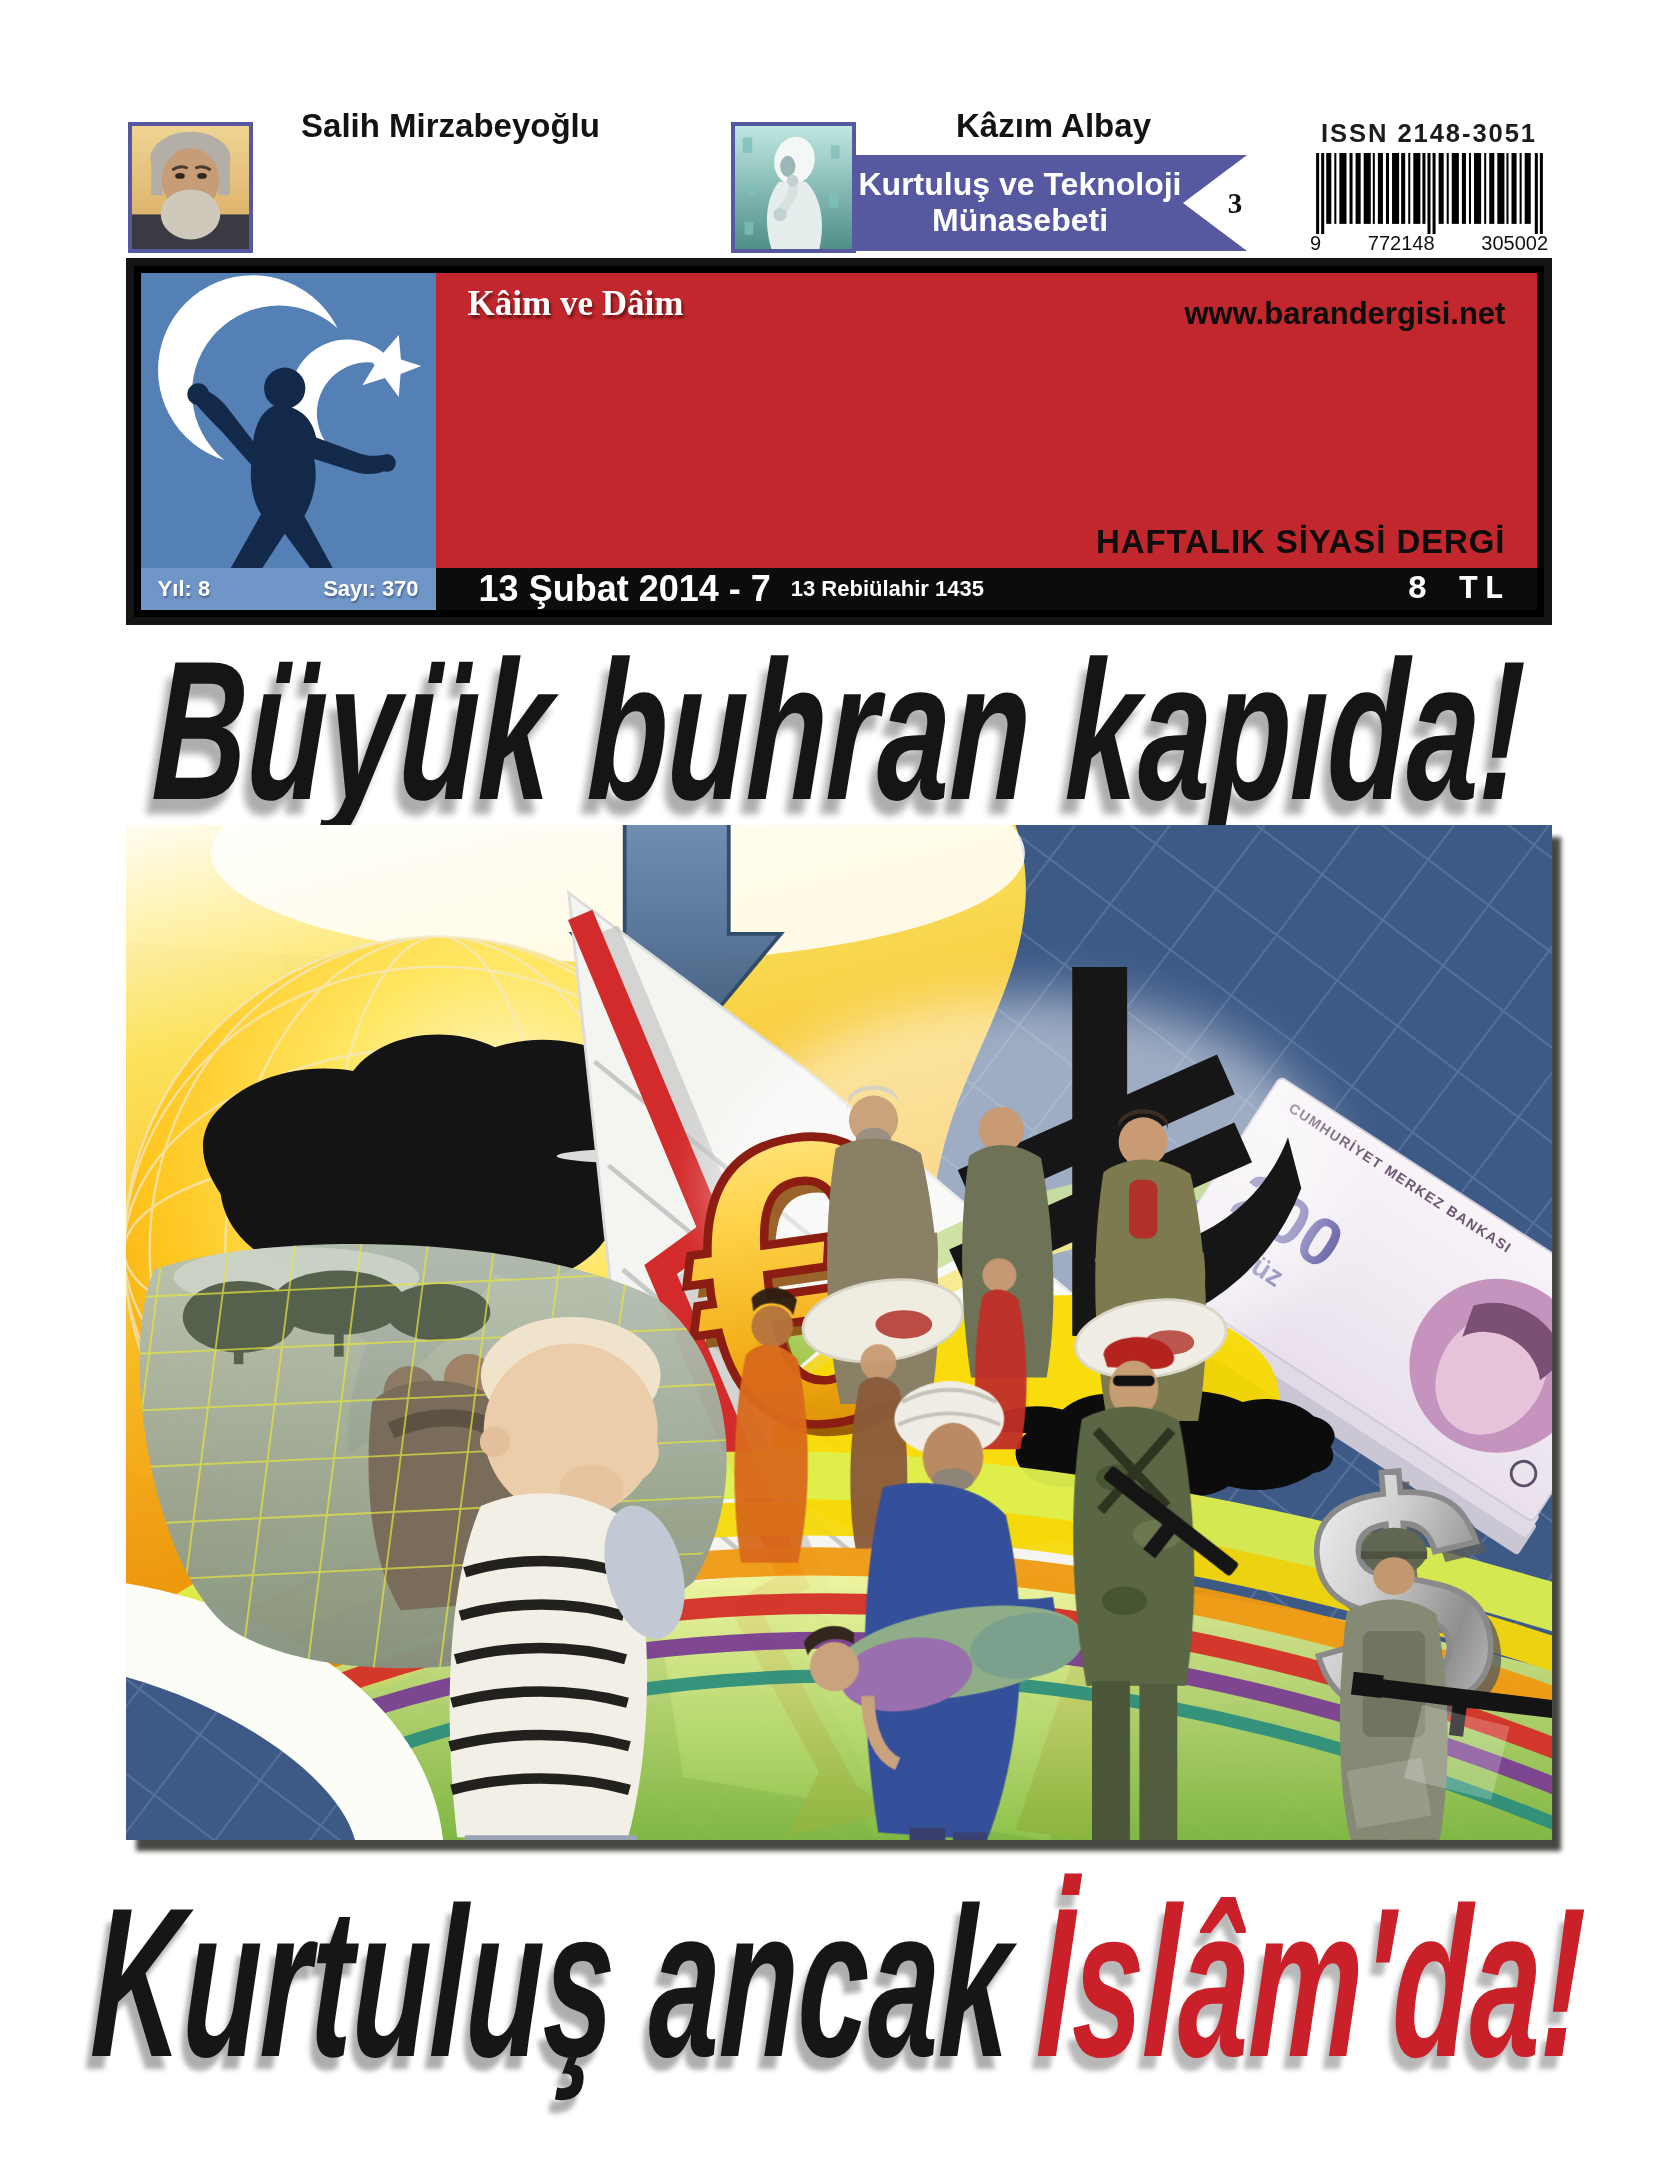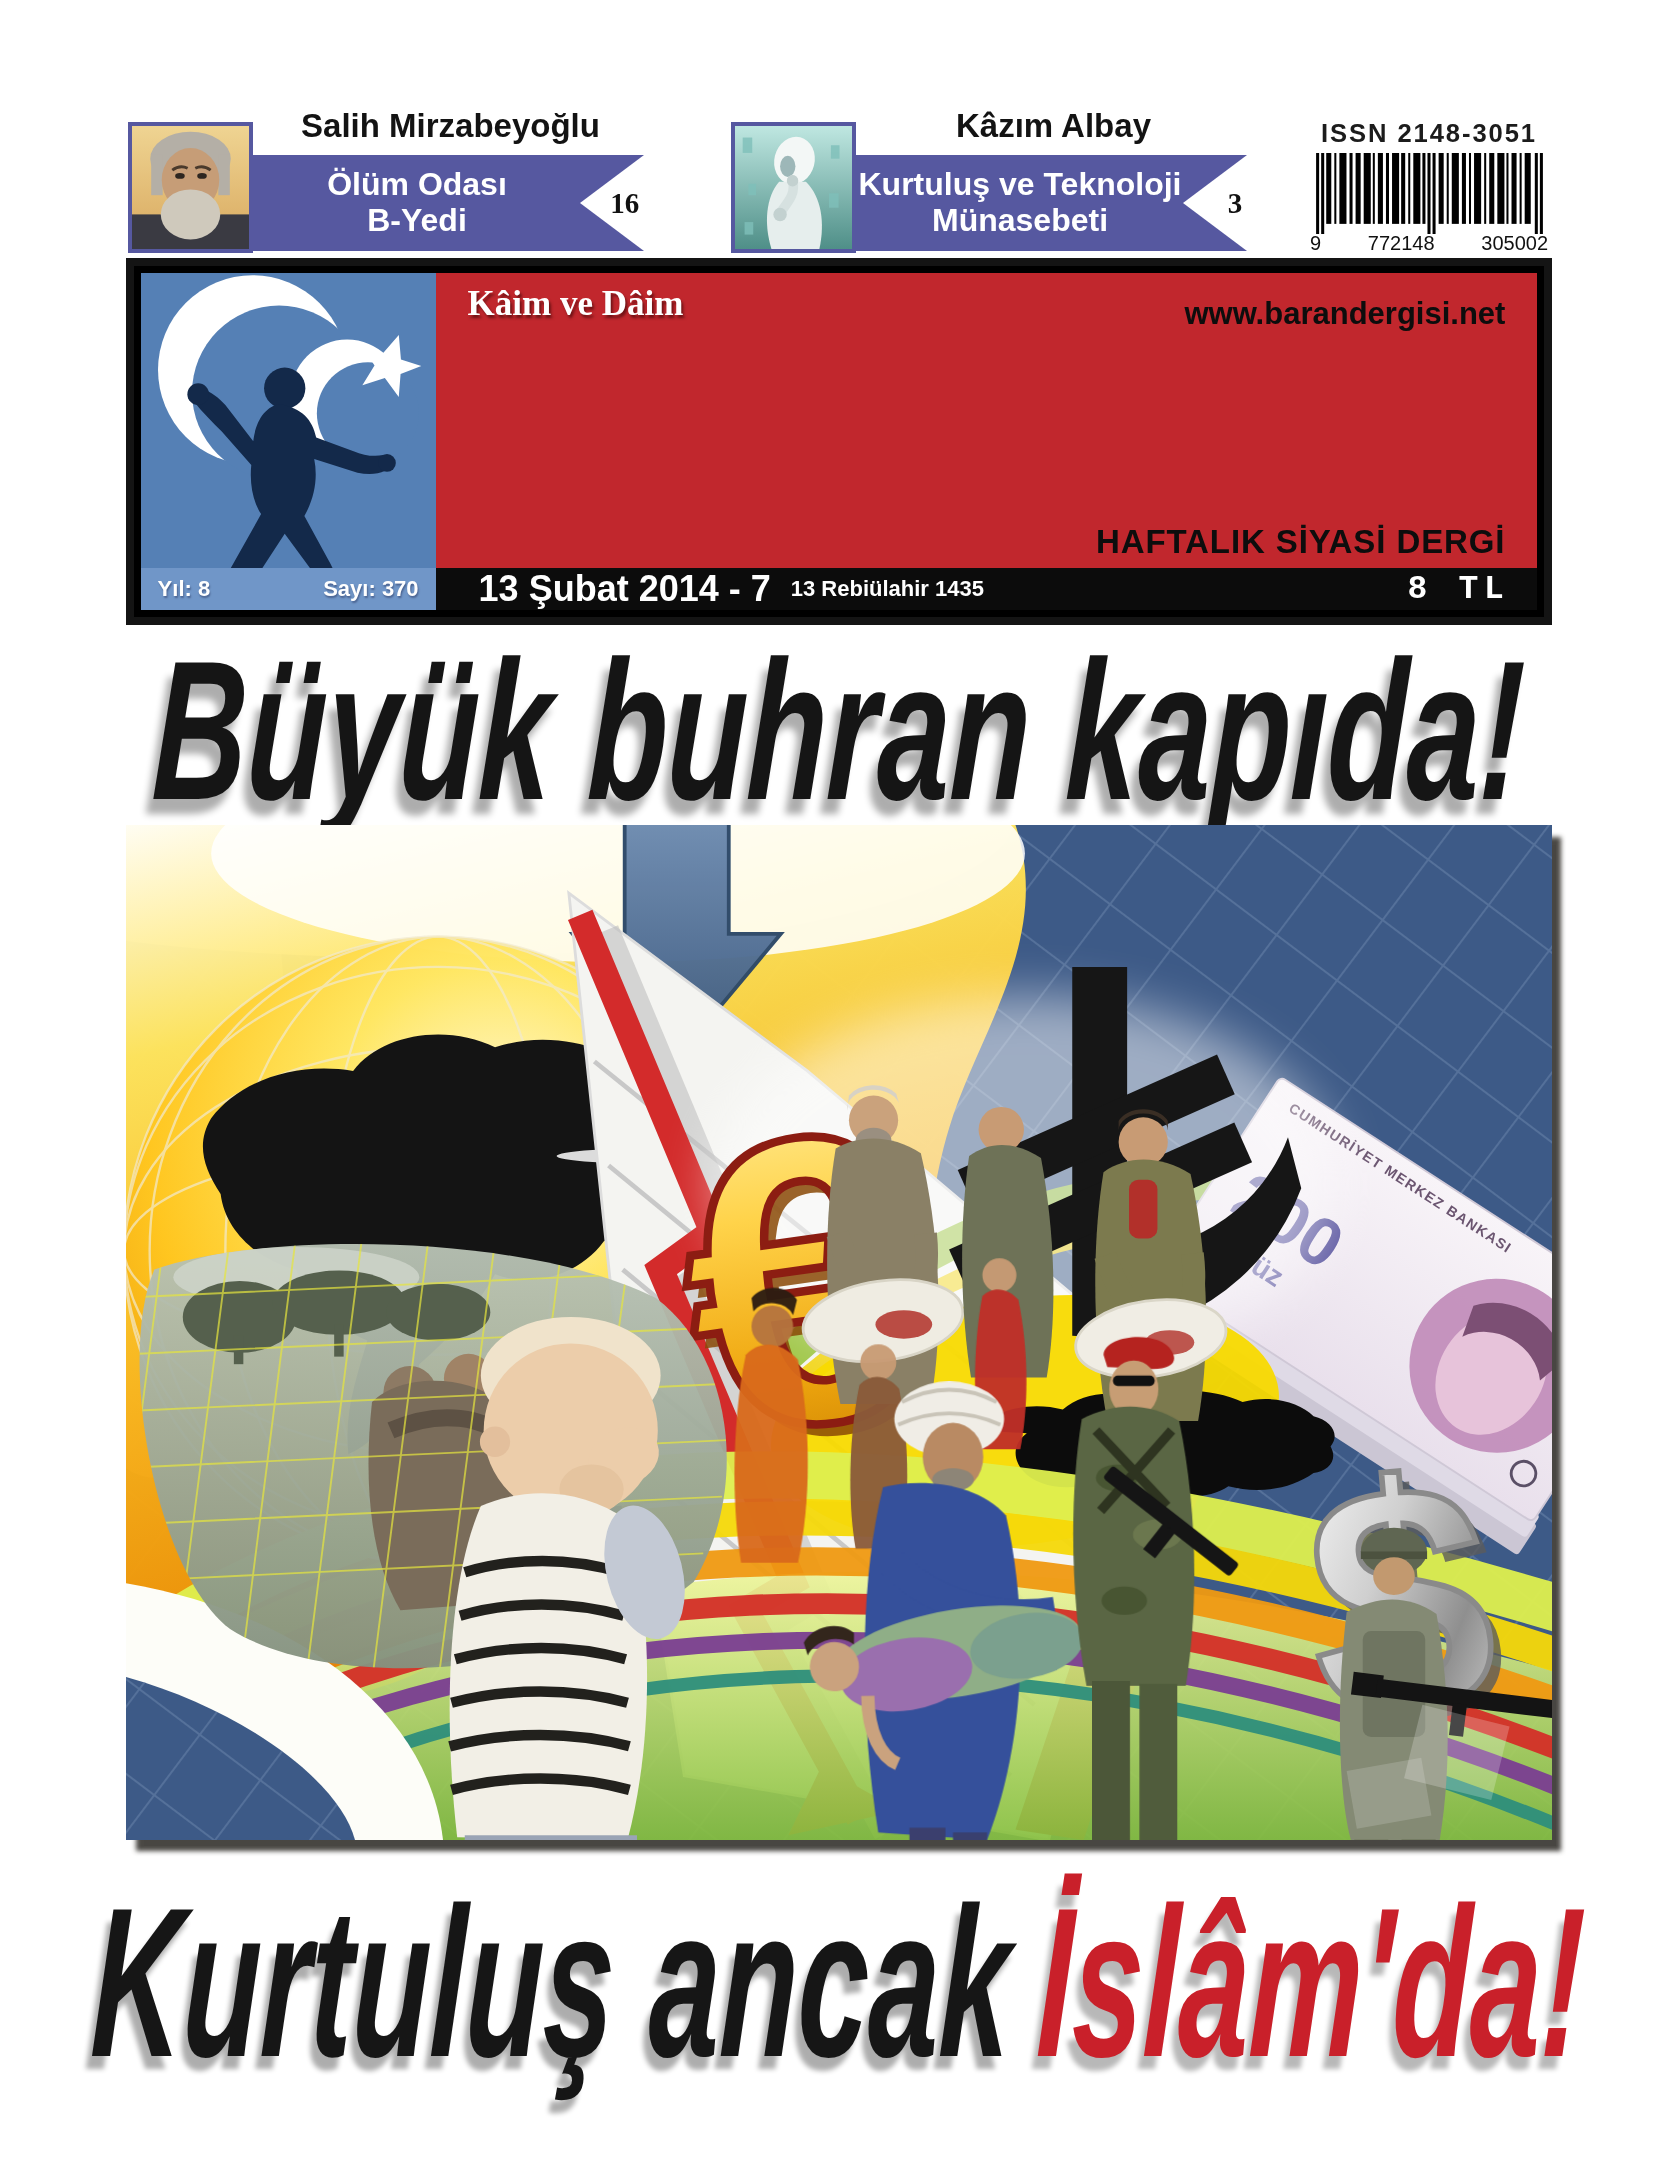--- a/index.html
+++ b/index.html
@@ -76,27 +76,20 @@
       background:#3d5a87;box-shadow:10.4px 12.3px 4.7px rgba(52,50,46,.9);}
   .collage svg{display:block;width:100%;height:100%;}
 </style>
 </head>
 <body>
 
 <div class="page">
 
   <div class="feature" id="feature1">
     <div class="author">Salih Mirzabeyoğlu</div>
-    <div class="banner">
-      <div>Ölüm Odası</div>
-      <div>B-Yedi</div>
-      <div class="arrow">
-        <span>16</span>
-      </div>
-    </div>
     <div class="photo">
       <svg viewBox="0 0 122 128" preserveAspectRatio="none">
         <defs>
             <linearGradient id="tanG" x1="0" y1="0" x2="0" y2="1">
           <stop offset="0" stop-color="#efd492"></stop>
               <stop offset="1" stop-color="#d8a85e"></stop>
             </linearGradient>
           </defs>
         <rect width="122" height="128" fill="url(#tanG)"></rect>
         <rect y="92" width="122" height="36" fill="#3a3a42"></rect>

